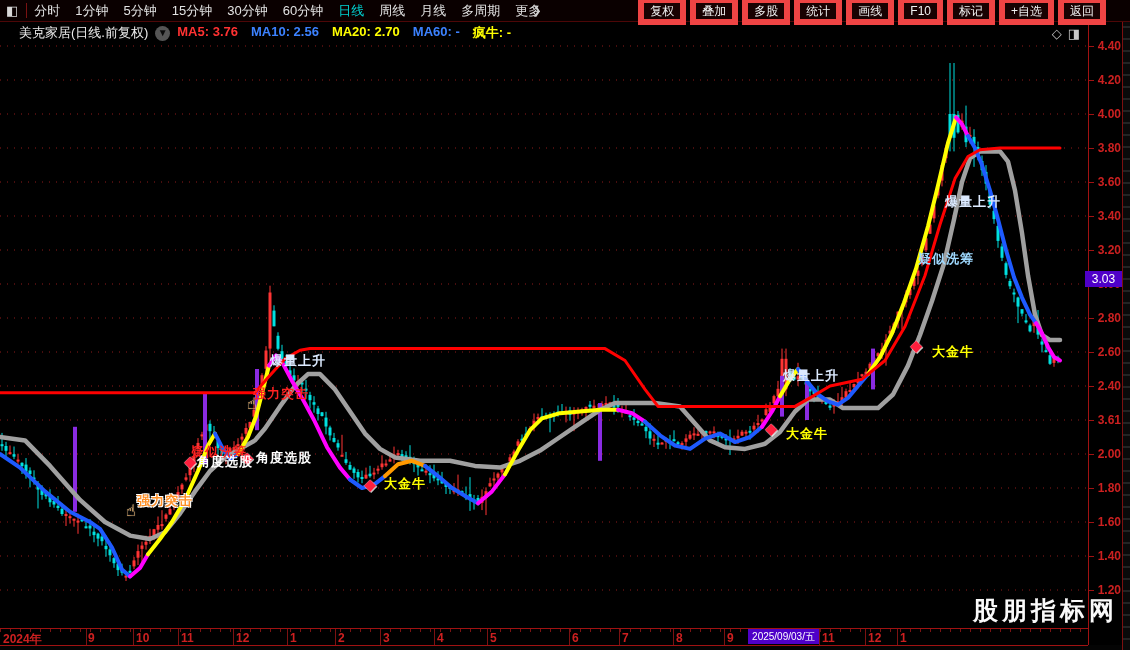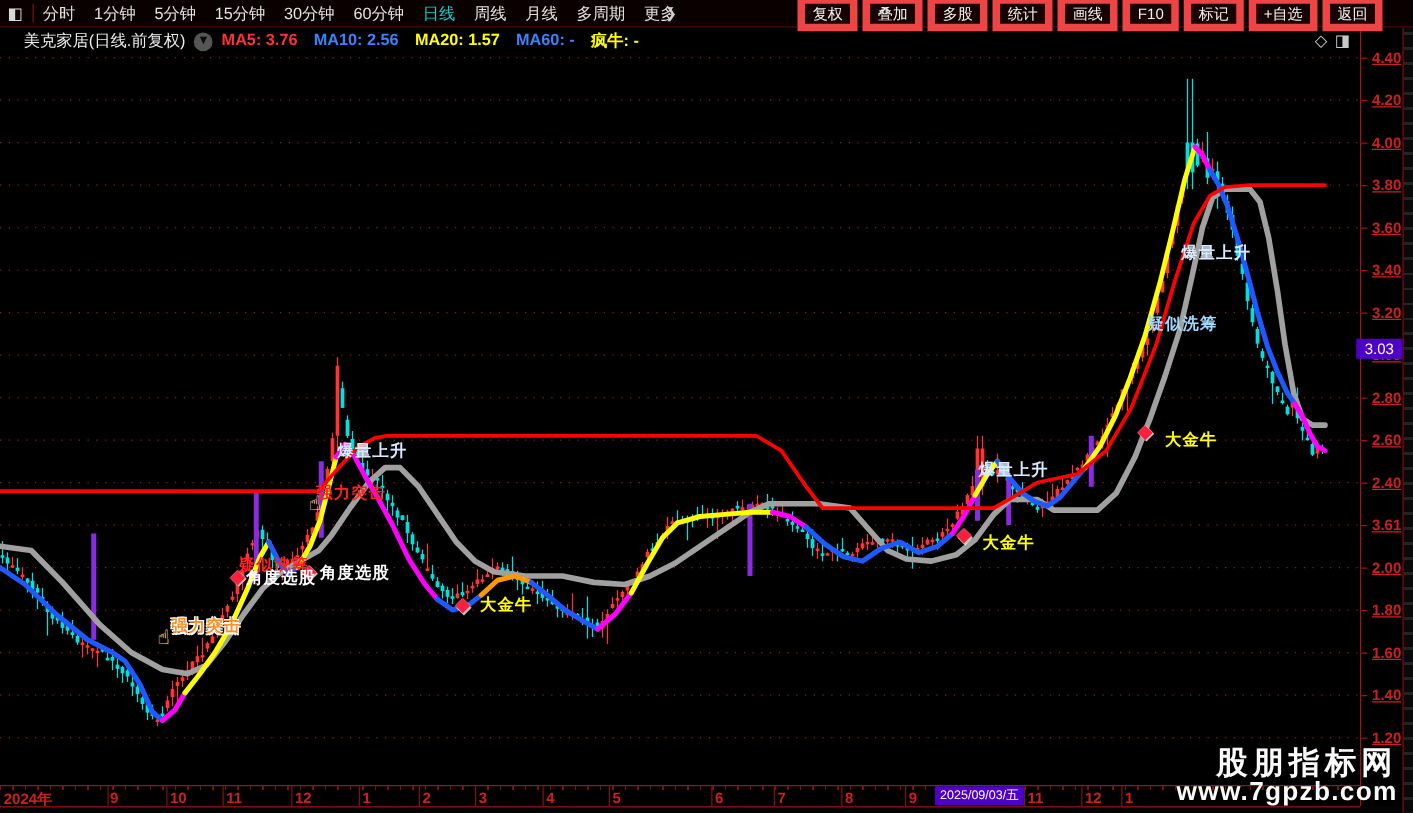--- a/index.html
+++ b/index.html
@@ -29,21 +29,21 @@
   #chart-svg{position:absolute;left:0;top:0;}
   #anno-layer{position:absolute;left:0;top:0;width:1088px;height:583px;z-index:5;pointer-events:none;}
   .anno{position:absolute;font-size:13px;font-weight:bold;white-space:nowrap;letter-spacing:1px;}
   .anno.outlined{text-shadow:-1px -1px 0 #fff,1px -1px 0 #fff,-1px 1px 0 #fff,1px 1px 0 #fff;}
   .sig-icon{position:absolute;font-size:16px;line-height:16px;}
   .diamond-ic{color:#ff1f3d;text-shadow:0 0 1px #ffffff,1px 1px 0 rgba(255,255,255,.75);}
   .fist-ic{color:#ffb14e;text-shadow:0 0 1px #ffffff;}
   
   #y-axis{position:absolute;left:1088px;top:21px;width:34px;height:624px;
     border-left:1px solid #a01212;background:#000;z-index:6;}
-  .ylab{position:absolute;right:2px;font-size:12px;color:#cc2020;font-weight:bold;text-decoration:underline;}
+  .ylab{position:absolute;right:2px;font-size:12px;color:#cc2020;font-weight:bold;}
   .ytick{position:absolute;left:0;width:5px;height:1px;background:#a01212;}
   #price-tag{position:absolute;left:1085px;top:271px;width:37px;height:16px;background:#4f00c8;
     color:#fff;font-size:12px;line-height:16px;text-align:center;z-index:9;}
   
   #right-strip{position:absolute;left:1122px;top:21px;width:8px;height:629px;
     border-left:1px solid #7c0f0f;z-index:6;
     background:repeating-linear-gradient(180deg,#090909 0 5px,#232323 5px 7px,#090909 7px 12px);}
   
   #x-axis{position:absolute;left:0;top:628px;width:1088px;height:16px;background:#000;
     border-top:1px solid #a01212;border-bottom:1px solid #a01212;z-index:6;text-align:right;}
@@ -92,21 +92,21 @@
       <span class="tbtn">返回</span>
     </div>
 </div>
 
 <div id="info-row">
   <span id="stock-title">美克家居(日线.前复权)</span>
   <span id="chev-icon">▼</span>
   <span id="ma-items" style="display:flex;">
       <span class="ma-item" style="color: rgb(255, 50, 50);">MA5: 3.76</span>
       <span class="ma-item" style="color: rgb(60, 130, 255);">MA10: 2.56</span>
-      <span class="ma-item" style="color: rgb(255, 255, 0);">MA20: 1.57</span>
+      <span class="ma-item" style="color: rgb(255, 255, 0);">MA20: 2.70</span>
       <span class="ma-item" style="color: rgb(60, 130, 255);">MA60: -</span>
       <span class="ma-item" style="color: rgb(255, 255, 0);">疯牛: -</span>
     </span>
   <span id="row-icons">
     <span>◇</span>
     <span>◨</span>
   </span>
 </div>
 
 <div id="chart">
@@ -783,14 +783,13 @@
     <div class="xsep" style="left: 865px;"></div>
     <div class="xmonth" style="left: 868px;">12</div>
     <div class="xsep" style="left: 897px;"></div>
     <div class="xmonth" style="left: 900px;">1</div>
   </div>
 <div id="date-tag">2025/09/03/五</div>
 <div id="bottom-sliver"></div>
 
 <div id="watermark">
   <div id="wm1">股朋指标网</div>
-  <div id="wm2">www.7gpzb.com</div>
 </div>
 
 </body></html>

